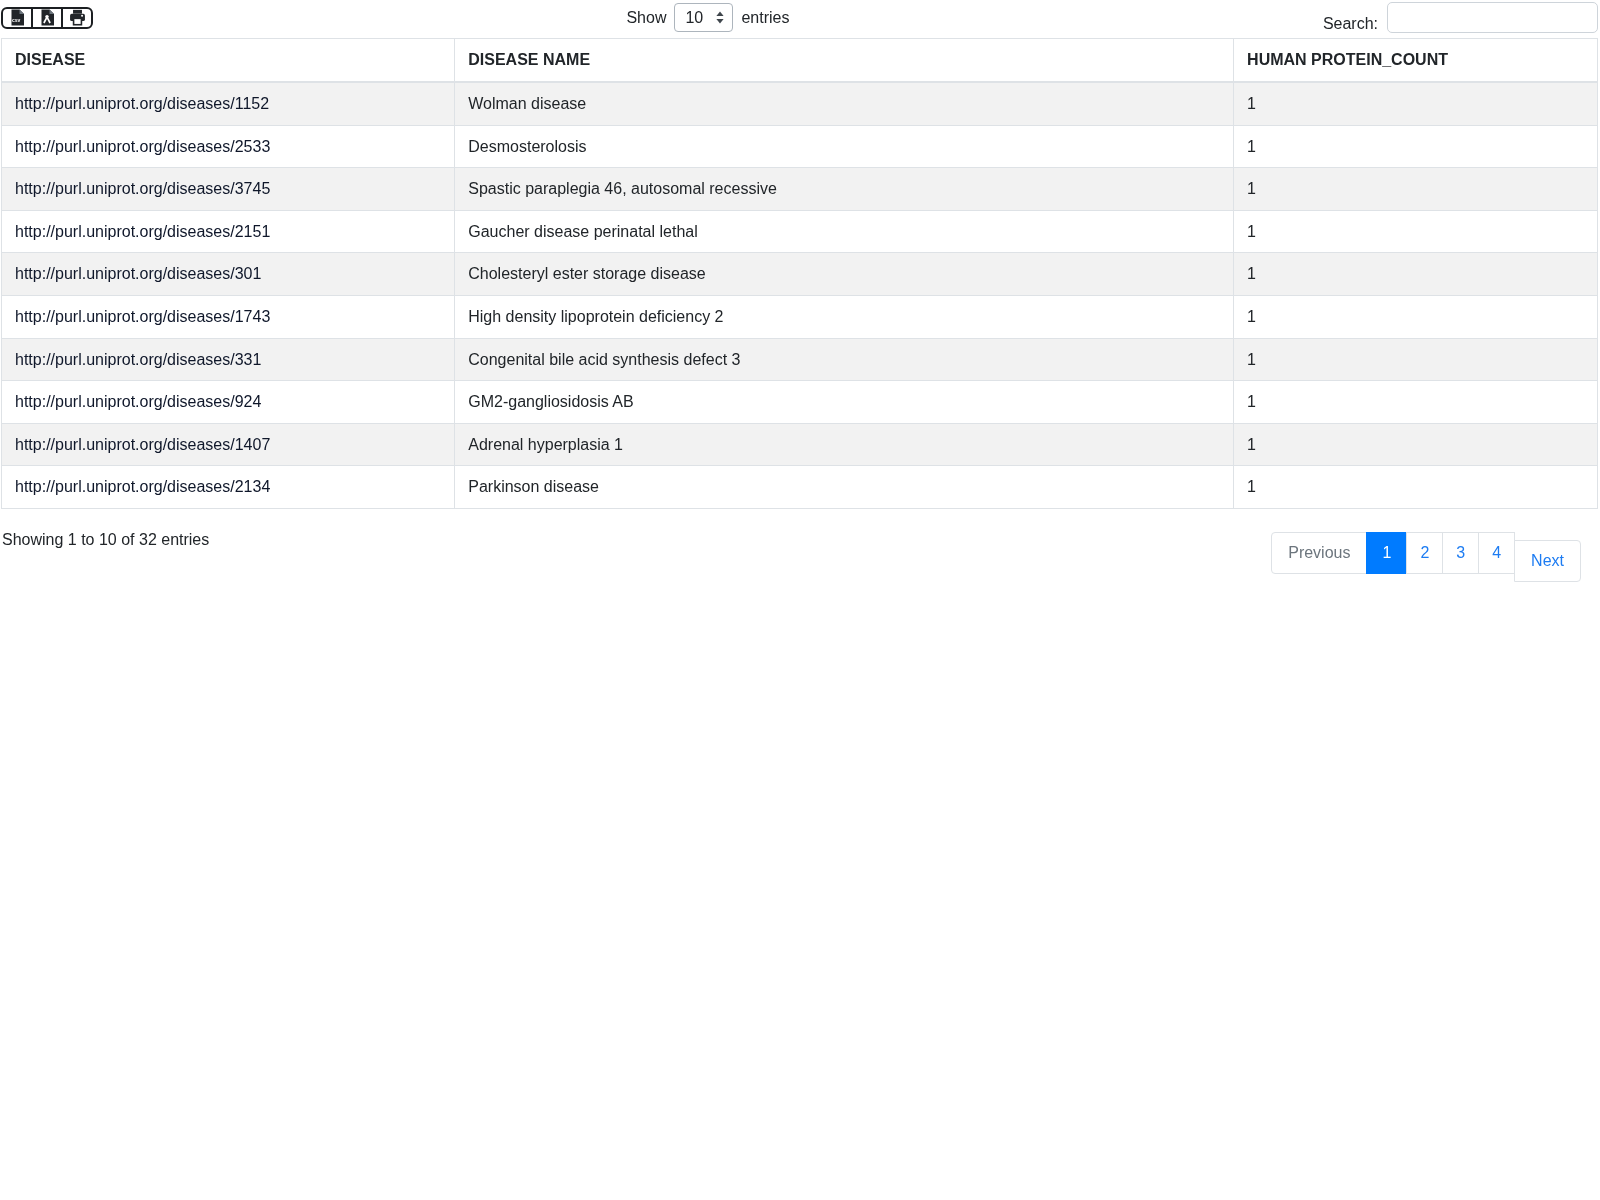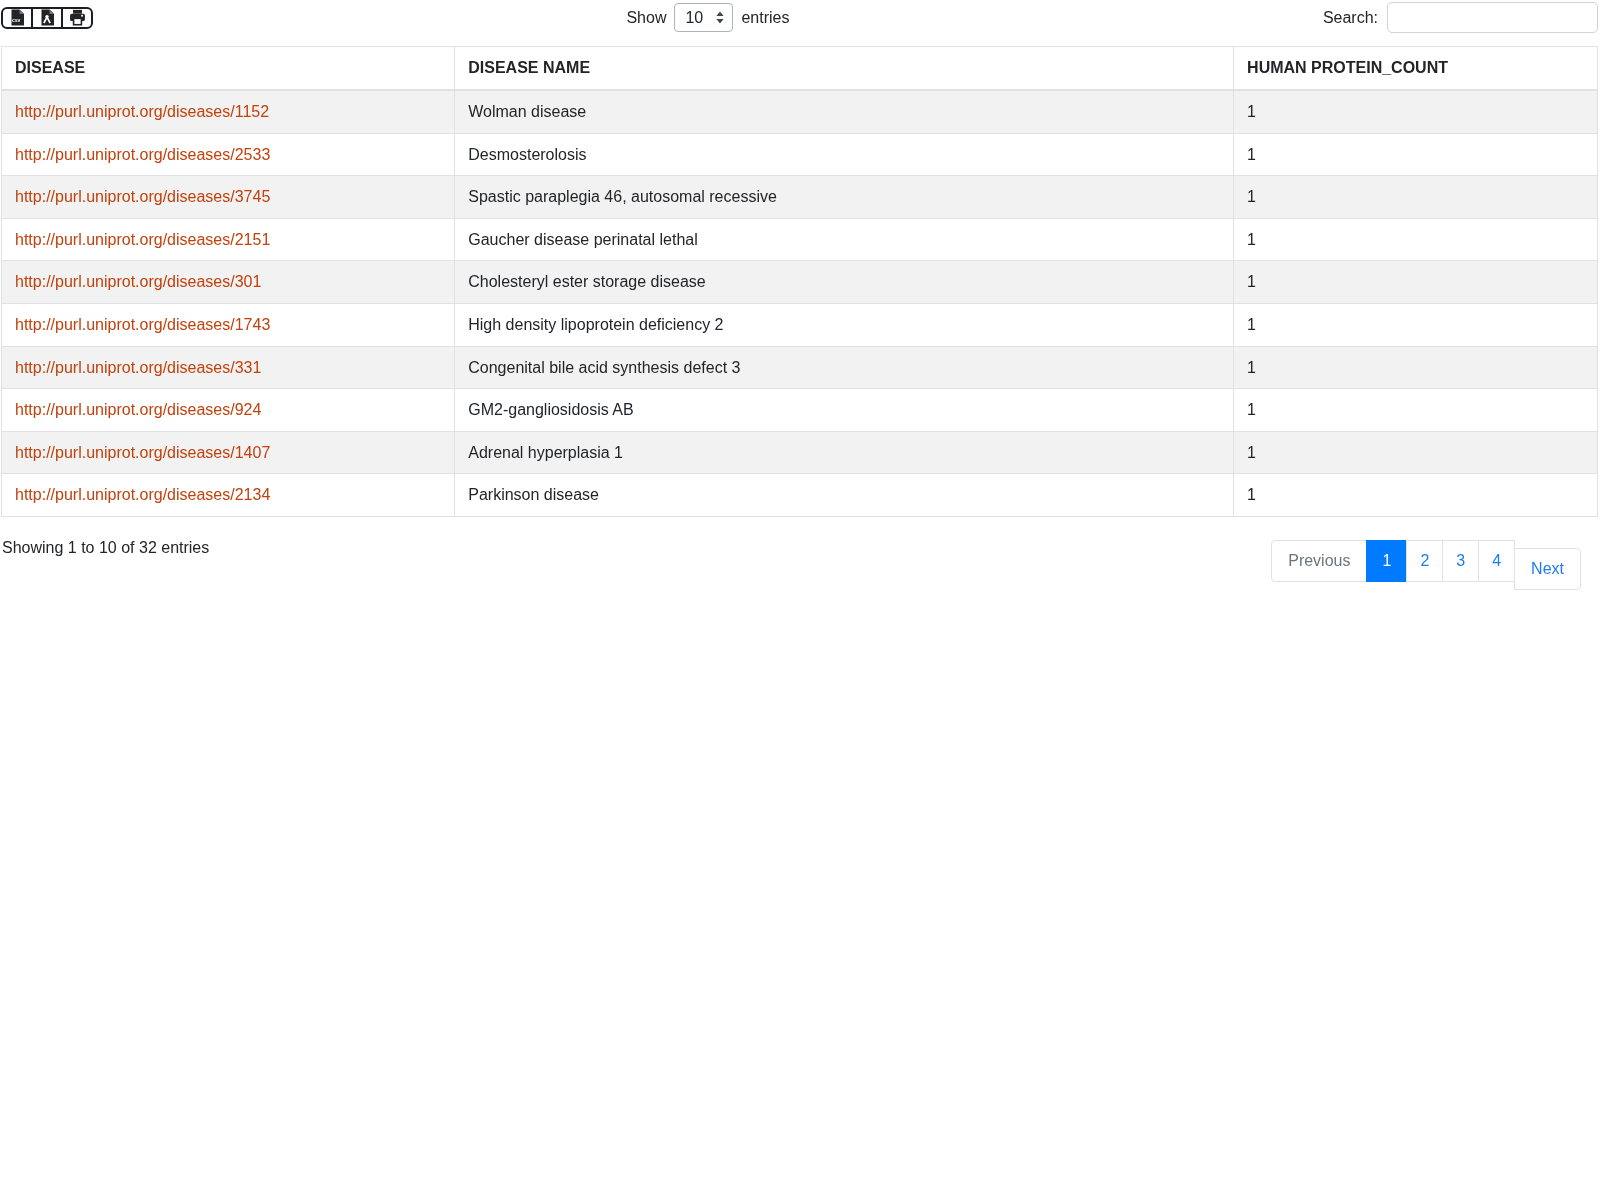--- a/index.html
+++ b/index.html
@@ -44,58 +44,58 @@
     border: 1px solid #adb5bd;
     border-radius: 4px;
     background: #fff;
     display: inline-flex; align-items: center; justify-content: space-between;
     padding: 0 7px 0 10px;
     font-size: 16px;
     cursor: pointer;
   }
   .select-box .arrows { display: flex; }
 
-  .search-ctrl { display: flex; align-items: center; font-size: 16px; }
+  .search-ctrl { display: flex; align-items: flex-end; font-size: 16px; }
   .search-ctrl label { margin-right: 9px; }
   .search-ctrl input {
     width: 211px; height: 31px;
     border: 1px solid #ced4da;
     border-radius: 5px;
     padding: 0 8px;
     font-size: 15px;
     font-family: "Liberation Sans", sans-serif;
     outline: none;
   }
 
   
   table.data-table {
     width: 100%;
     border-collapse: collapse;
-    margin-top: 12px;
+    margin-top: 4px;
     table-layout: fixed;
   }
   .data-table th, .data-table td {
     border: 1px solid #dee2e6;
     text-align: left;
     font-size: 16px;
     vertical-align: middle;
   }
   .data-table th {
     font-weight: bold;
     padding: 12px 13px;
     border-bottom-width: 2px;
     cursor: pointer;
   }
   .data-table td { padding: 10px 13px; line-height: 1.35; }
   .data-table th:nth-child(1), .data-table td:nth-child(1) { width: 28.4%; }
   .data-table th:nth-child(2), .data-table td:nth-child(2) { width: 48.8%; }
   .data-table th:nth-child(3), .data-table td:nth-child(3) { width: 22.8%; }
   .data-table tbody tr:nth-child(odd) { background: #f2f2f2; }
   .data-table a {
-    color: #c2410c;
+    color: #0f172a;
     text-decoration: none;
     cursor: pointer;
   }
 
   
   .table-footer {
     display: flex;
     justify-content: space-between;
     align-items: flex-start;
   }

